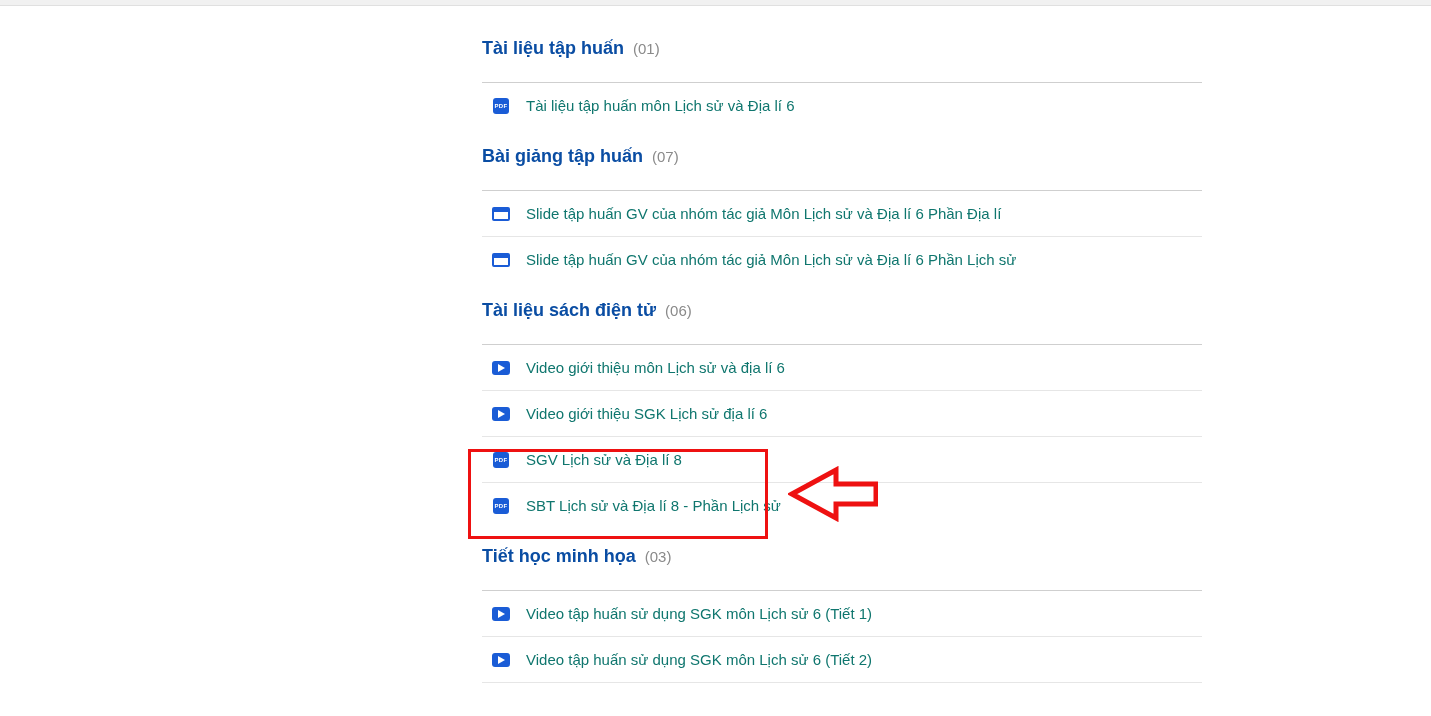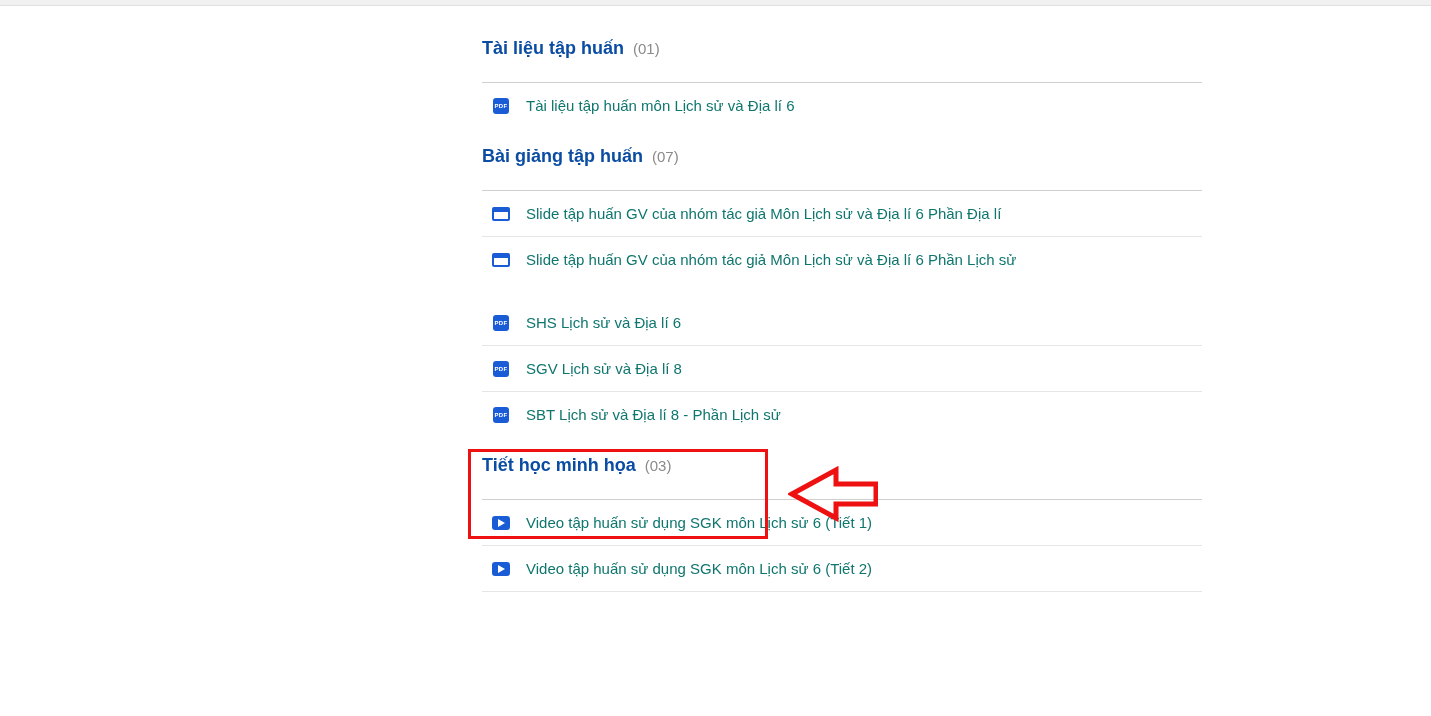--- a/index.html
+++ b/index.html
@@ -138,25 +138,43 @@
       </div>
       <div class="item">
         <span class="icon">
             <span class="ic-slide"></span>
           </span>
         <span class="label">Slide tập huấn GV của nhóm tác giả Môn Lịch sử và Địa lí 6 Phần Lịch sử</span>
       </div>
     </div>
 
     <div class="section">
-      <div class="item">
-        <span class="icon">
-            <span class="ic-pdf">PDF</span>
-          </span>
-        <span class="label">SHS Lịch sử và Địa lí 6</span>
+      <div class="section-header">
+        <span>Tài liệu sách điện tử</span>
+        <span class="count">(06)</span>
+      </div>
+      <div class="item">
+        <span class="icon">
+            <span class="ic-video">
+              <svg width="8" height="8" viewBox="0 0 8 8">
+                <polygon points="1,0 8,4 1,8" fill="#fff"></polygon>
+              </svg>
+            </span>
+          </span>
+        <span class="label">Video giới thiệu môn Lịch sử và địa lí 6</span>
+      </div>
+      <div class="item">
+        <span class="icon">
+            <span class="ic-video">
+              <svg width="8" height="8" viewBox="0 0 8 8">
+                <polygon points="1,0 8,4 1,8" fill="#fff"></polygon>
+              </svg>
+            </span>
+          </span>
+        <span class="label">Video giới thiệu SGK Lịch sử địa lí 6</span>
       </div>
       <div class="item">
         <span class="icon">
             <span class="ic-pdf">PDF</span>
           </span>
         <span class="label">SGV Lịch sử và Địa lí 8</span>
       </div>
       <div class="item">
         <span class="icon">
             <span class="ic-pdf">PDF</span>

